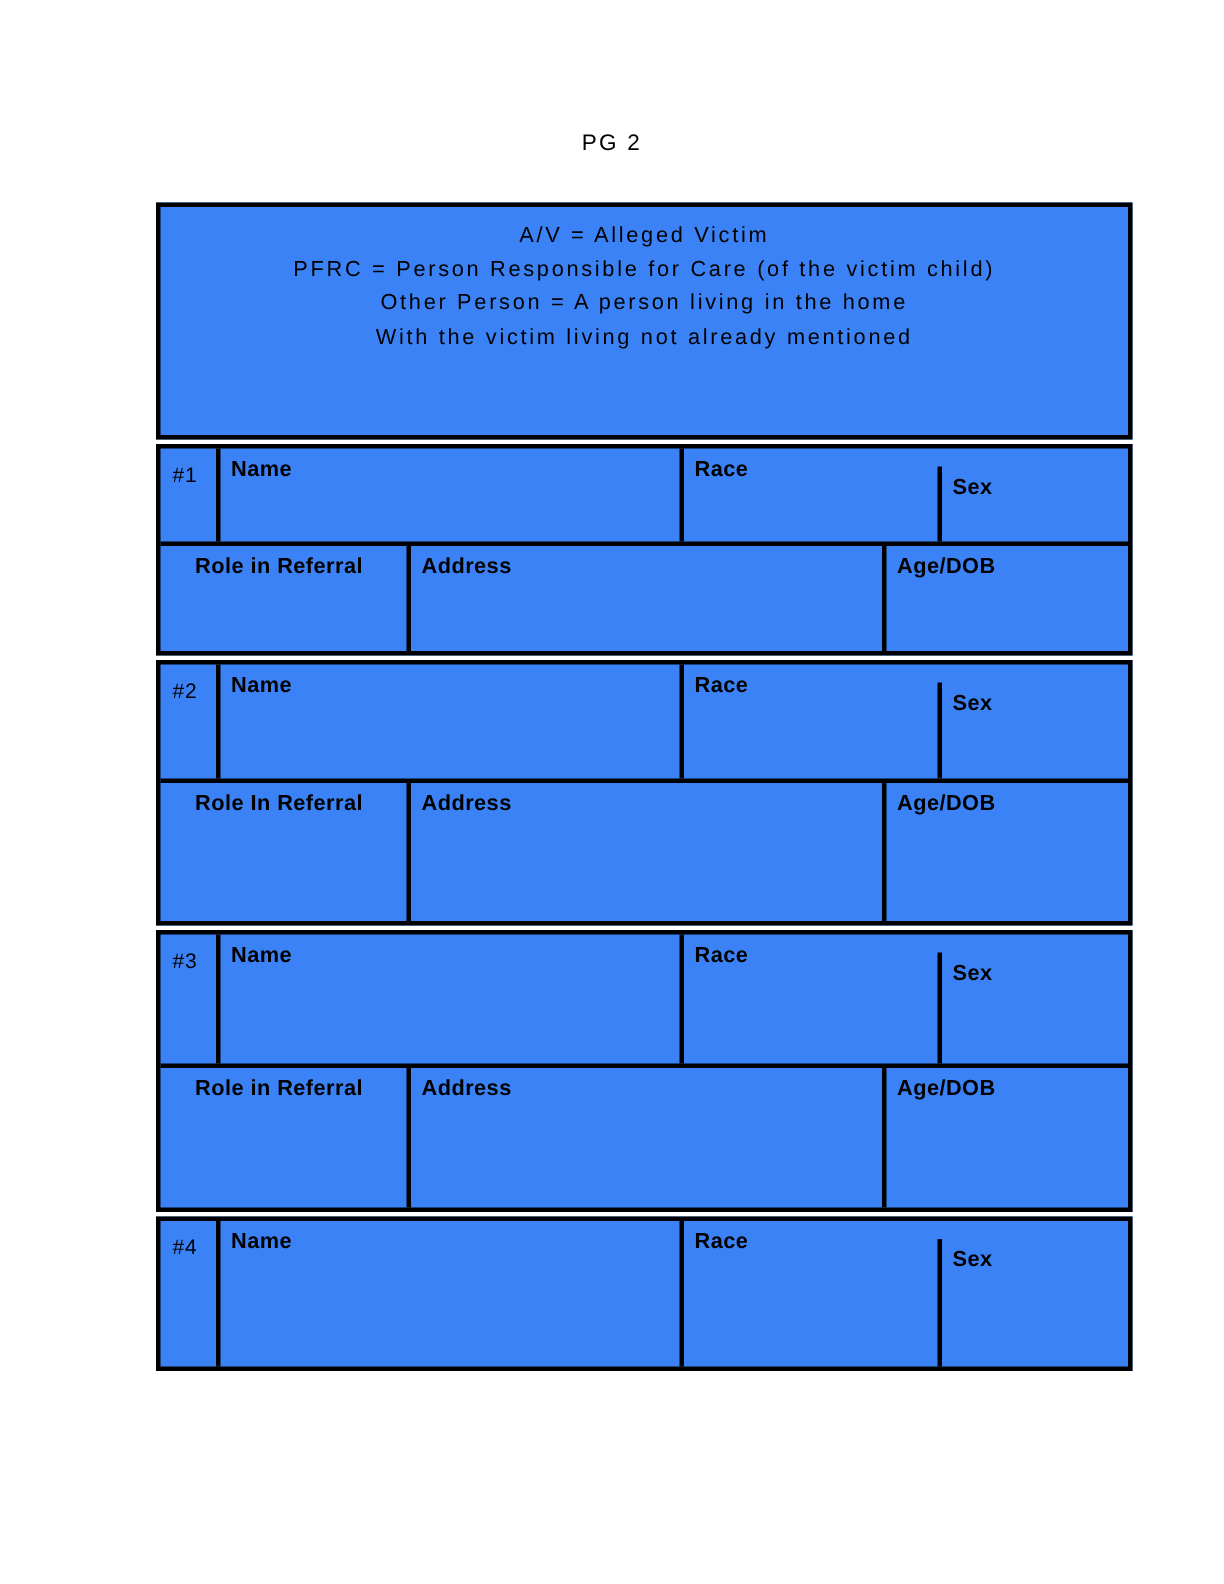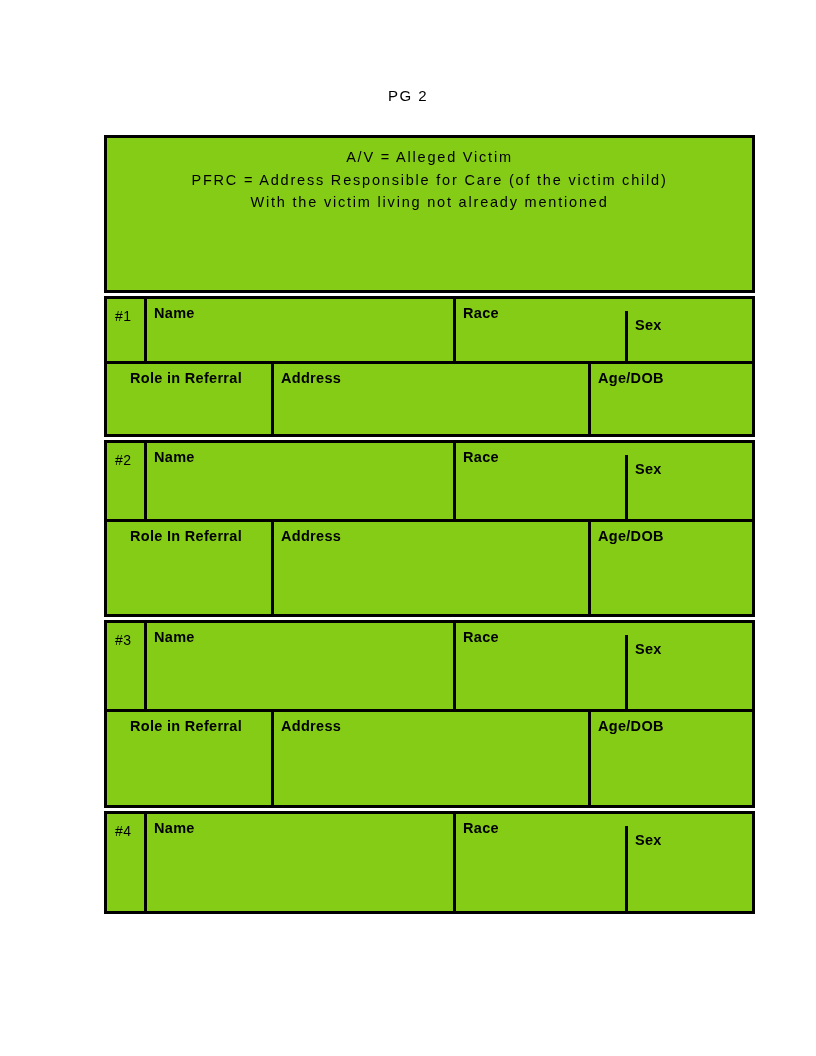--- a/index.html
+++ b/index.html
@@ -18,21 +18,21 @@
   .doc-title{
     position:absolute;top:108px;left:0;width:816px;
     text-align:center;font-size:21px;font-weight:bold;letter-spacing:1.5px;
   }
 
   .form{position:absolute;top:135px;left:104px;width:651px;}
 
   .box{
     border:3px solid #000;
     box-sizing:border-box;
-    background:#84cc16;
+    background:#3b82f6;
   }
 
   
   .legend{
     height:158px;
     margin-bottom:3px;
     padding-top:8px;
     text-align:center;
   }
   .legend-line{
@@ -81,21 +81,22 @@
 <body>
 
 <div class="page">
 
   <div class="pg-label">PG 2</div>
 
   <div class="form">
 
     <div class="legend box">
       <div class="legend-line">A/V = Alleged Victim</div>
-      <div class="legend-line">PFRC = Address Responsible for Care (of the victim child)</div>
+      <div class="legend-line">PFRC = Person Responsible for Care (of the victim child)</div>
+      <div class="legend-line">Other Person  = A person living in the home</div>
       <div class="legend-line">With the victim living not already mentioned</div>
     </div>
 
     <div class="section box s1">
       <div class="row row-name">
         <div class="cell numcell"><span>#1</span></div>
         <div class="cell namecell">
           <span class="lbl">Name</span>
           <div class="fieldvalue"></div>
         </div>

